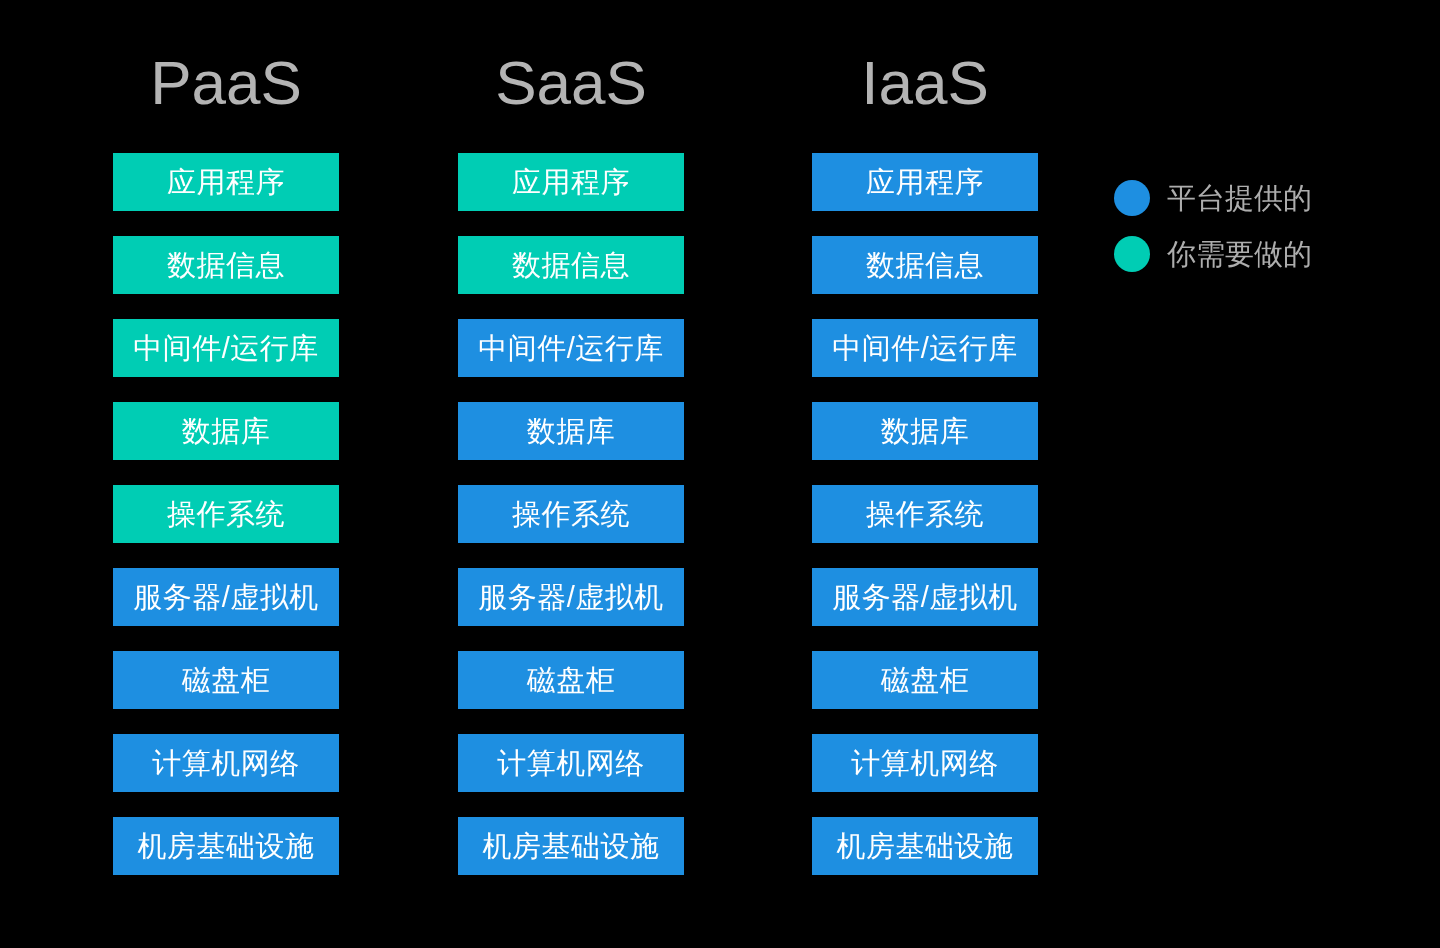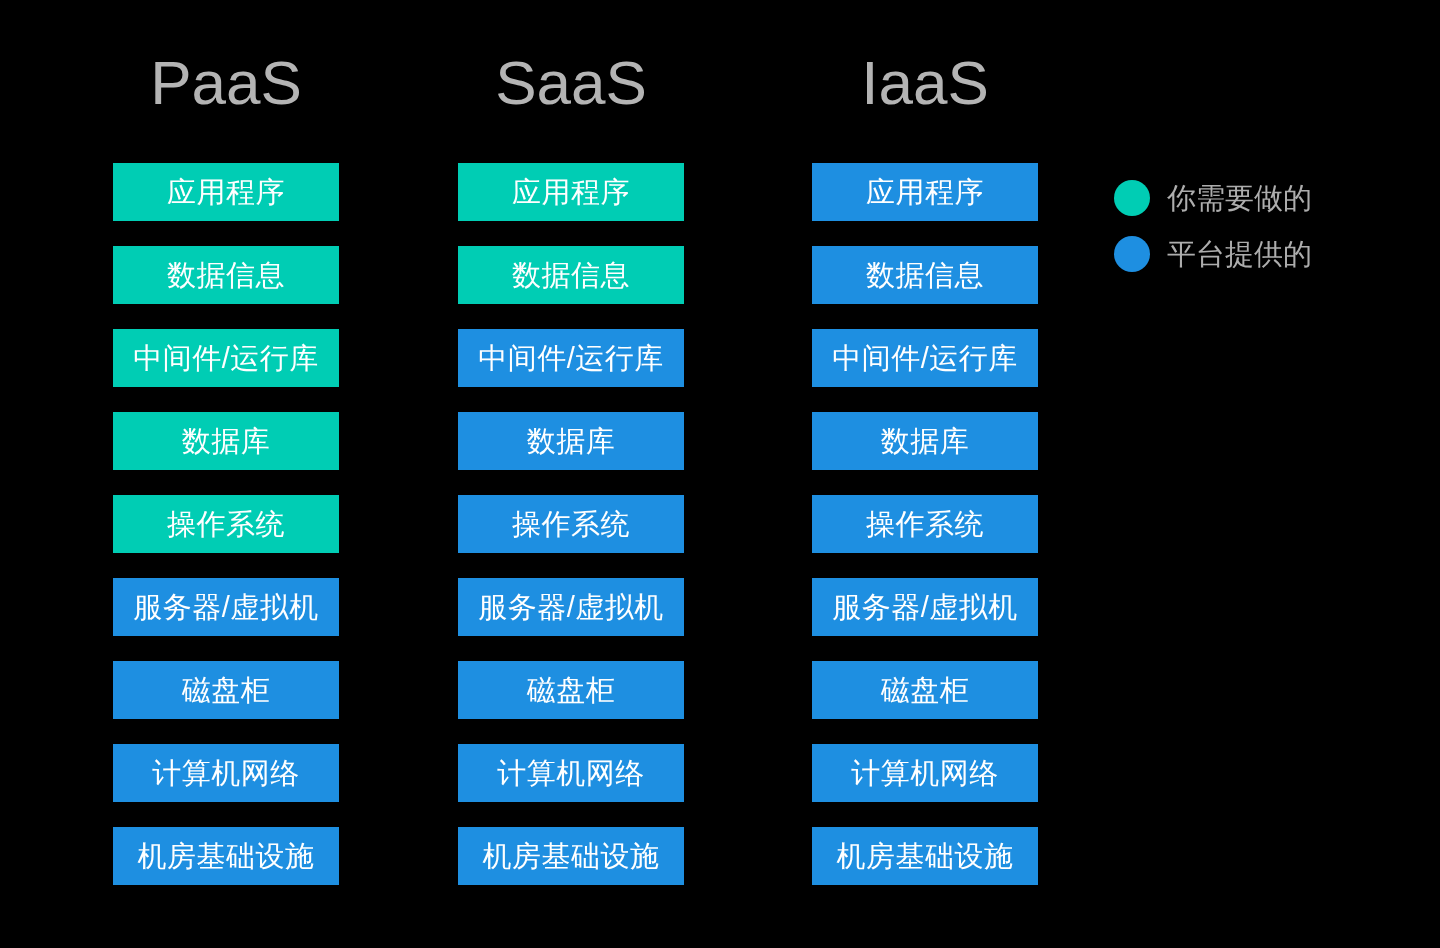--- a/index.html
+++ b/index.html
@@ -38,21 +38,21 @@
     font-size: 62px;
     line-height: 70px;
     font-weight: 400;
     color: #b4b4b4;
     letter-spacing: 0px;
     white-space: nowrap;
   }
 
   .stack {
     position: absolute;
-    top: 163px;
+    top: 153px;
     left: 0;
     width: 226px;
   }
 
   .layer-box {
     width: 226px;
     height: 58px;
     margin-bottom: 25px;
     display: flex;
     align-items: center;
@@ -198,22 +198,22 @@
           <span>计算机网络</span>
         </div>
         <div class="layer-box plat">
           <span>机房基础设施</span>
         </div>
       </div>
   </div>
 
   <div class="legend">
       <div class="legend-row">
+        <span class="legend-dot plat"></span>
+        <span class="legend-label">平台提供的</span>
+      </div>
+      <div class="legend-row">
         <span class="legend-dot you"></span>
         <span class="legend-label">你需要做的</span>
       </div>
-      <div class="legend-row">
-        <span class="legend-dot plat"></span>
-        <span class="legend-label">平台提供的</span>
-      </div>
     </div>
 
 </div>
 
 </body></html>

